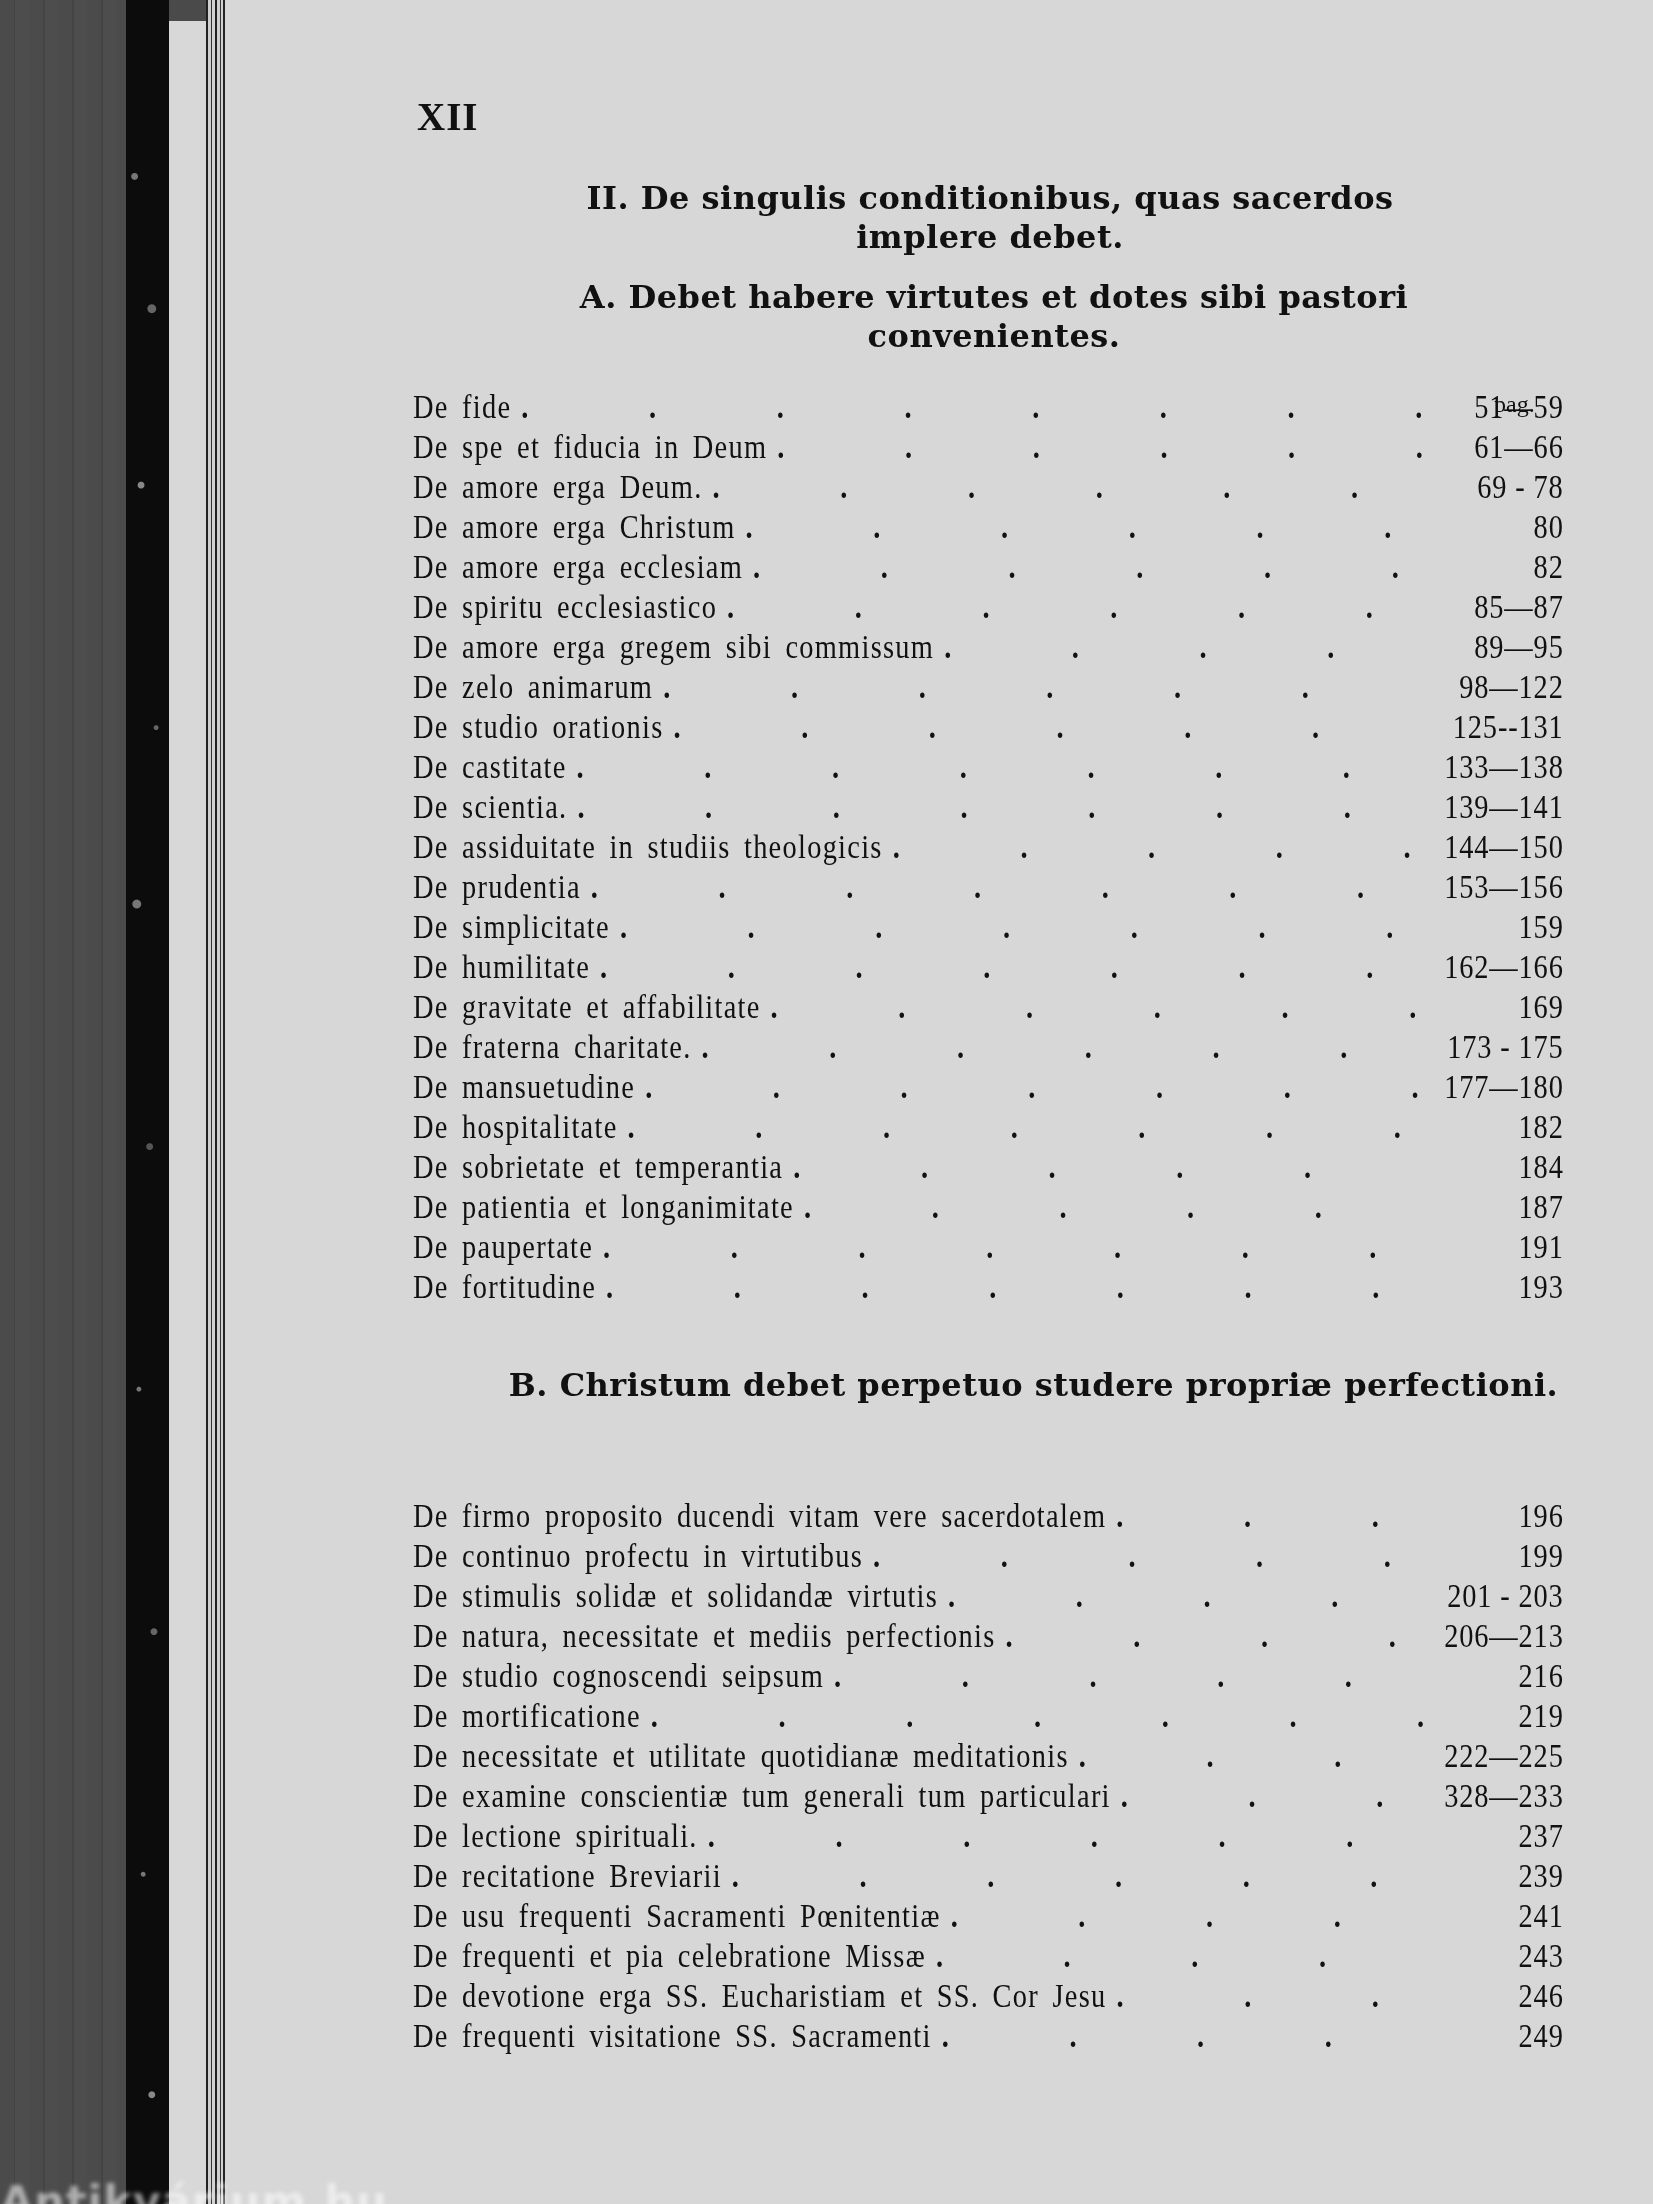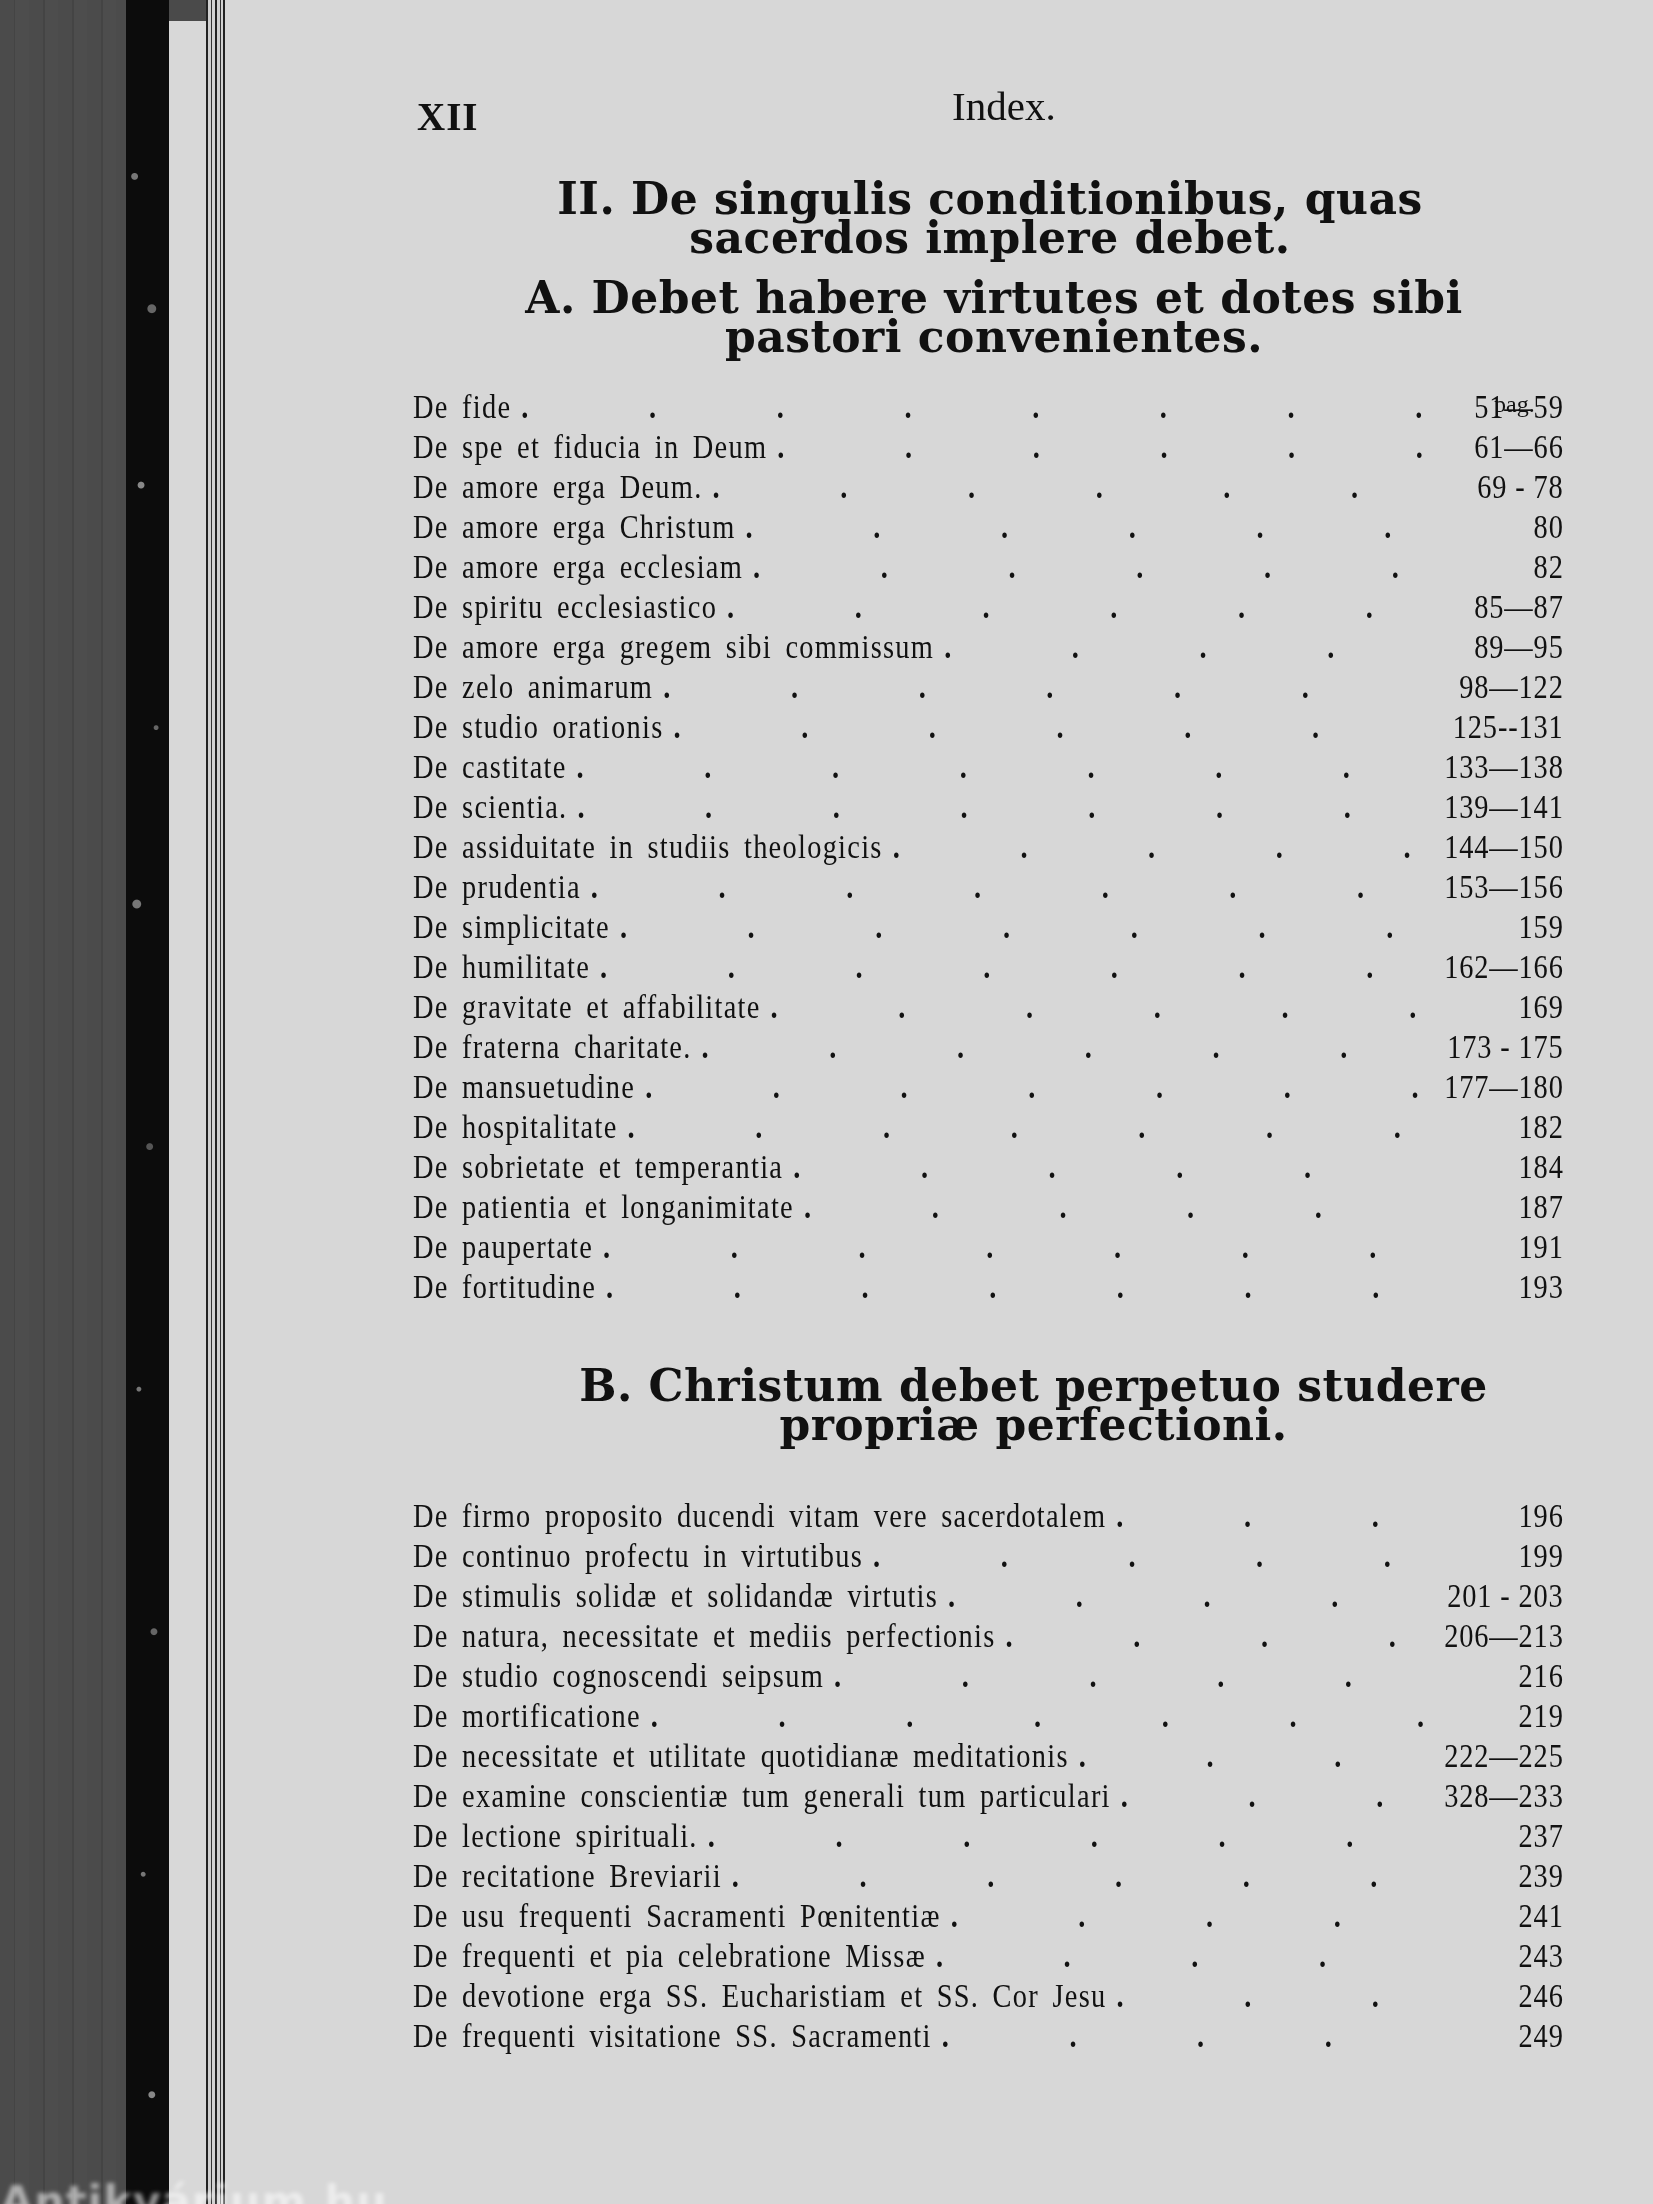--- a/index.html
+++ b/index.html
@@ -46,21 +46,21 @@
     .folio {
       position: absolute; left: 0; top: 12px;
       font-size: 39px; letter-spacing: 1px; font-weight: bold;
     }
     .running-title {
       position: absolute; left: 0; right: 0; top: 0; text-align: center;
       font-size: 41px; padding-left: 9.7px;
     }
     .heading {
       position: absolute; left: 466px; width: 1126px; text-align: center;
-      font-family: "DejaVu Serif", serif; font-weight: bold; font-size: 44px;
+      font-family: "DejaVu Serif", serif; font-weight: bold; font-size: 32px;
       line-height: 39px; letter-spacing: 0.5px;
     }
     .h-ii { top: 179px; left: 524px; width: 932px; }
     .h-a { top: 278px; left: 475px; width: 1038px; }
     .h-b { top: 1366px; left: 485px; width: 1097px; }
     .pag-label {
       position: absolute; top: 391px; left: 1494px; font-size: 24px;
     }
     .toc {
       position: absolute; left: 413px; width: 1151px;
@@ -95,21 +95,20 @@
 
 <div class="cover-left"></div>
 <div class="spine"></div>
 <div class="endpaper"></div>
 <div class="page-edges"></div>
 
 <div class="page"></div>
 
 <div class="running-head">
   <span class="folio">XII</span>
-  <div class="running-title">Index.</div>
 </div>
 
 <div class="heading h-ii">II. De singulis conditionibus, quas sacerdos implere debet.</div>
 <div class="heading h-a">A. Debet habere virtutes et dotes sibi pastori convenientes.</div>
 <div class="pag-label">pag.</div>
 
 <div class="toc toc-a" id="toc-a">
     <div class="toc-row">
       <span class="entry-title">De fide</span>
       <span class="leader"></span>

